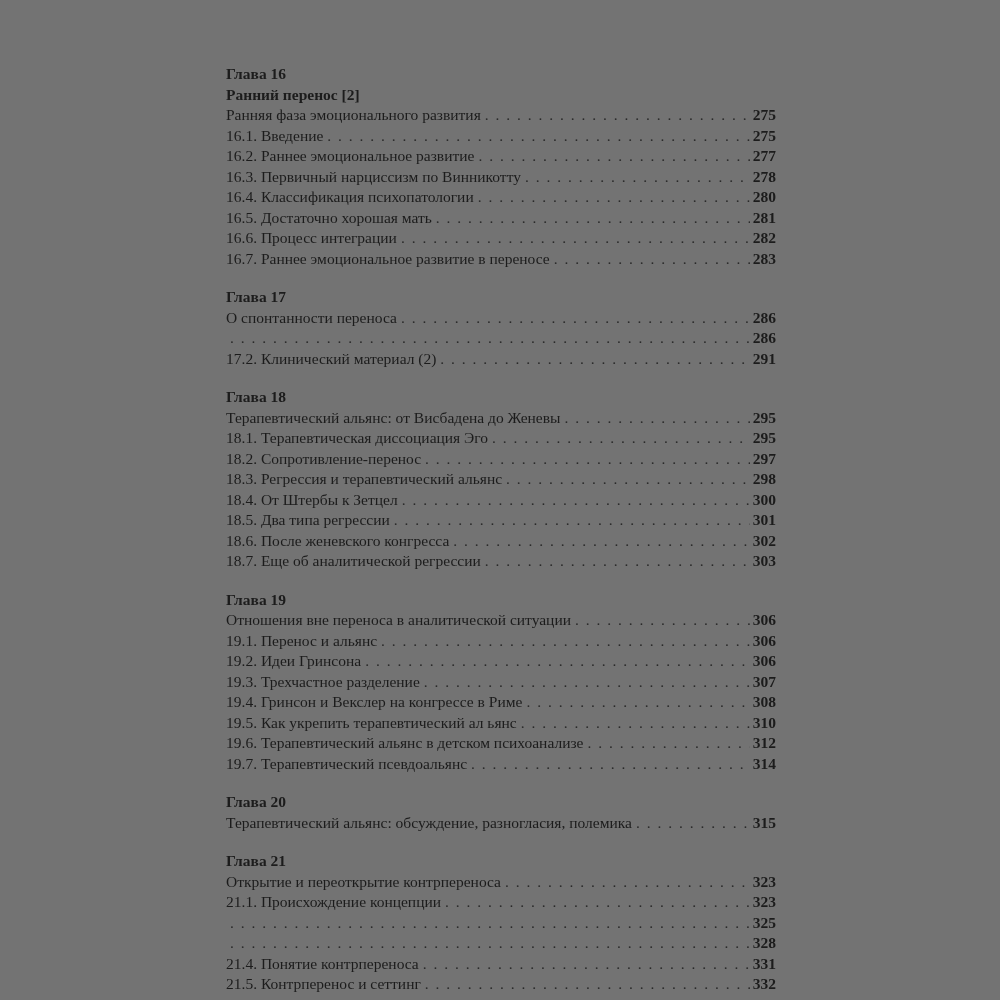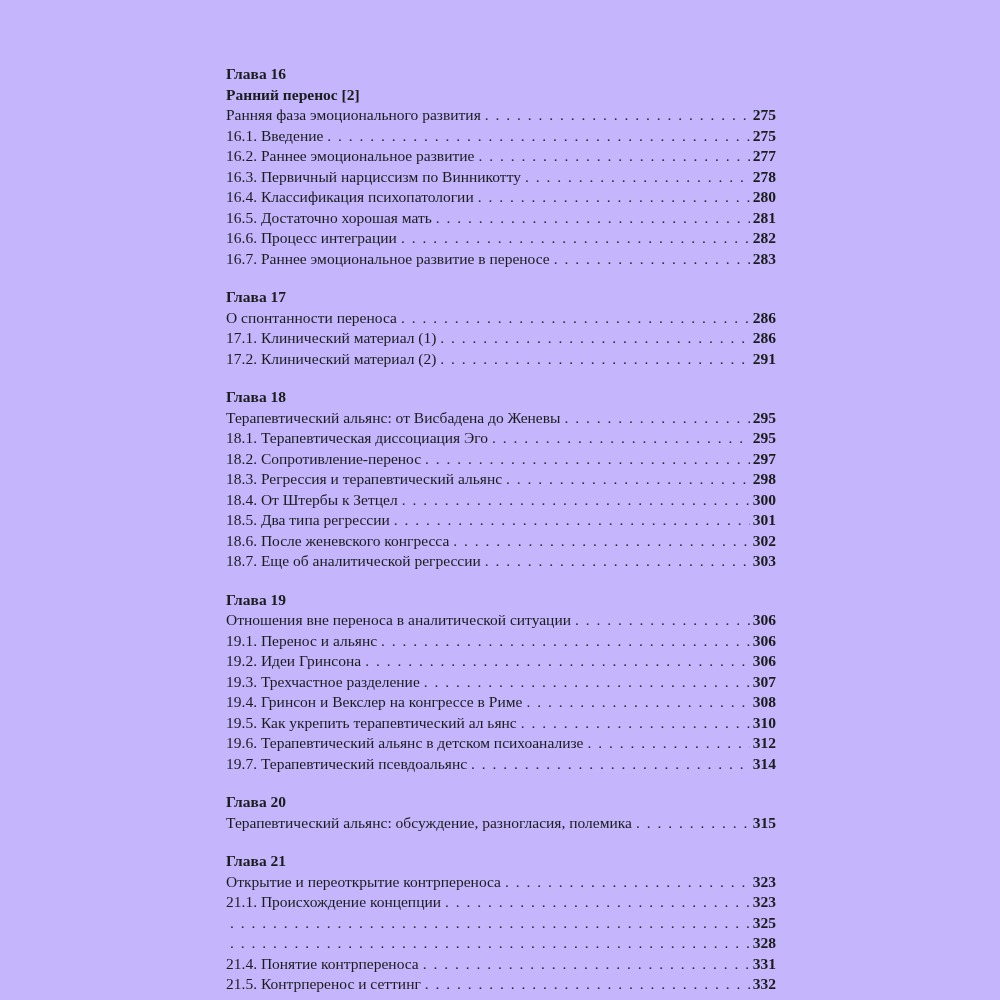--- a/index.html
+++ b/index.html
@@ -11,21 +11,21 @@
     overflow: hidden;
   }
   .page {
     box-sizing: border-box;
     width: 1000px;
     height: 1000px;
     padding: 64px 224px 0 226px;
     font-family: "Liberation Serif", "DejaVu Serif", serif;
     font-size: 15.5px;
     color: #1c1c1c;
-    background: #c4b5fd;
+    background: #737373;
   }
   .section { margin: 0; }
   .section + .section { margin-top: 18px; }
   .row {
     display: flex;
     align-items: baseline;
     line-height: 20.5px;
     white-space: nowrap;
   }
   .chapter-line { font-weight: bold; }
@@ -104,21 +104,20 @@
   <div class="section">
     <div class="row chapter-line">
       <span class="lbl">Глава 17</span>
     </div>
     <div class="row">
       <span class="lbl title-label">О спонтанности переноса</span>
       <span class="leader">. . . . . . . . . . . . . . . . . . . . . . . . . . . . . . . . . . . . . . . . . . . . . . . . . . . . . . . . . . . . . . . . . . . . . .</span>
       <span class="num">286</span>
     </div>
     <div class="row">
-      <span class="lbl">17.1. Клинический материал (1)</span>
       <span class="leader">. . . . . . . . . . . . . . . . . . . . . . . . . . . . . . . . . . . . . . . . . . . . . . . . . . . . . . . . . . . . . . . . . . . . . .</span>
       <span class="num">286</span>
     </div>
     <div class="row">
       <span class="lbl">17.2. Клинический материал (2)</span>
       <span class="leader">. . . . . . . . . . . . . . . . . . . . . . . . . . . . . . . . . . . . . . . . . . . . . . . . . . . . . . . . . . . . . . . . . . . . . .</span>
       <span class="num">291</span>
     </div>
   </div>
 

